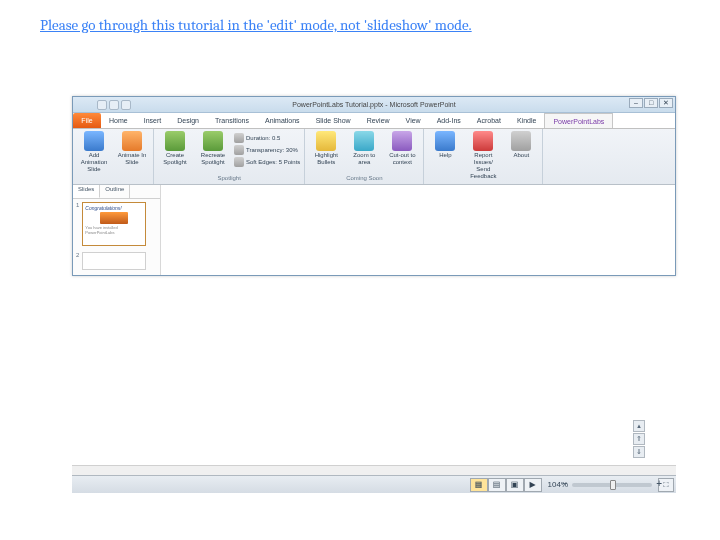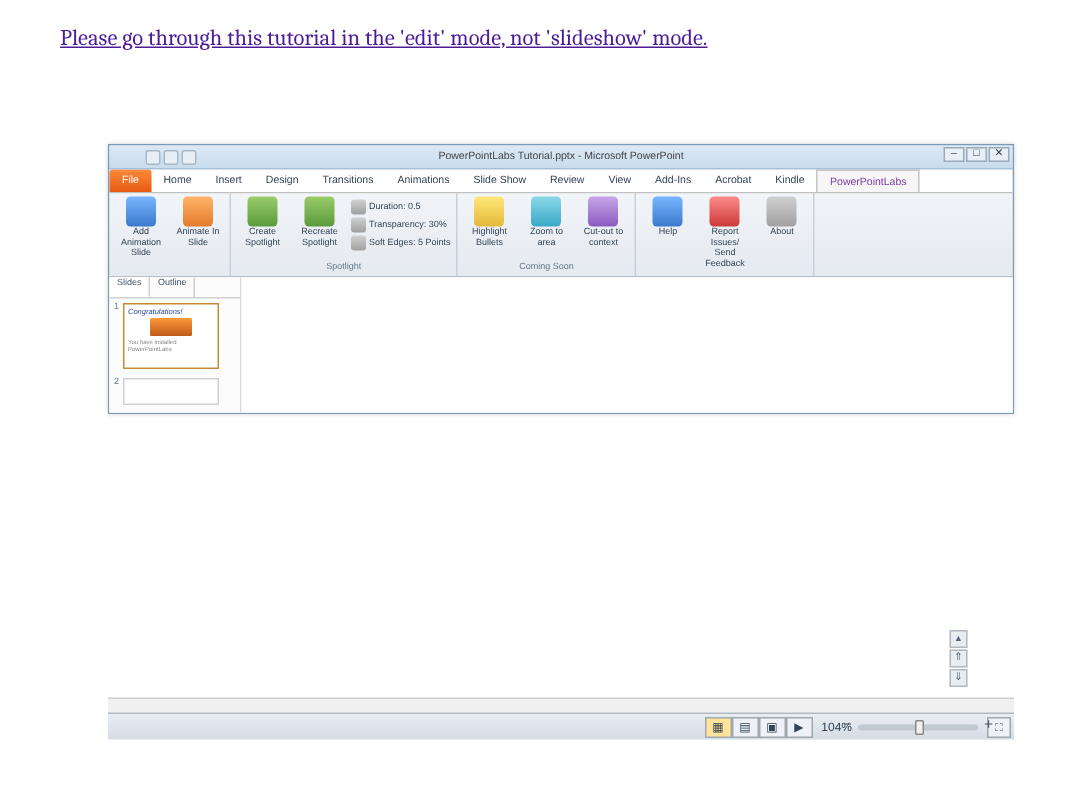--- a/index.html
+++ b/index.html
@@ -1,17 +1,17 @@
 <!DOCTYPE html>
 <html><head>
 <meta charset="utf-8">
 <style>
 * { box-sizing: border-box; margin: 0; padding: 0; }
 body { font-family: "Segoe UI", Tahoma, sans-serif; background: #fff; width: 720px; height: 540px; position: relative; }
-.instruction { color: #4c1d95; font-family: Cambria, Georgia, serif; font-size: 15px; text-decoration: underline; padding: 16px 0 0 40px; }
+.instruction { color: #3b82f6; font-family: Cambria, Georgia, serif; font-size: 15px; text-decoration: underline; padding: 16px 0 0 40px; }
 
 .app-window { position: absolute; top: 96px; left: 72px; width: 604px; border: 1px solid #7a9ab8; box-shadow: 0 0 3px rgba(0,0,0,.2); background: #fff; }
 
 .titlebar { height: 16px; background: linear-gradient(#dce9f5,#c9dcec); display: flex; align-items: center; justify-content: center; font-size: 7px; color: #444; border-bottom: 1px solid #a8c0d6; position: relative; }
 .qat { position: absolute; left: 24px; display: flex; gap: 2px; }
 .qat .q { width: 10px; height: 10px; background: #e6eef6; border: 1px solid #a8b8c8; border-radius: 2px; }
 .winbtns { position: absolute; right: 2px; top: 1px; display: flex; gap: 1px; }
 .winbtns div { width: 14px; height: 10px; background: #e8eff6; border: 1px solid #9ab; font-size: 7px; text-align: center; line-height: 8px; color: #345; }
 
 .tabsrow { height: 16px; background: #fff; display: flex; border-bottom: 1px solid #c0c0c0; }

